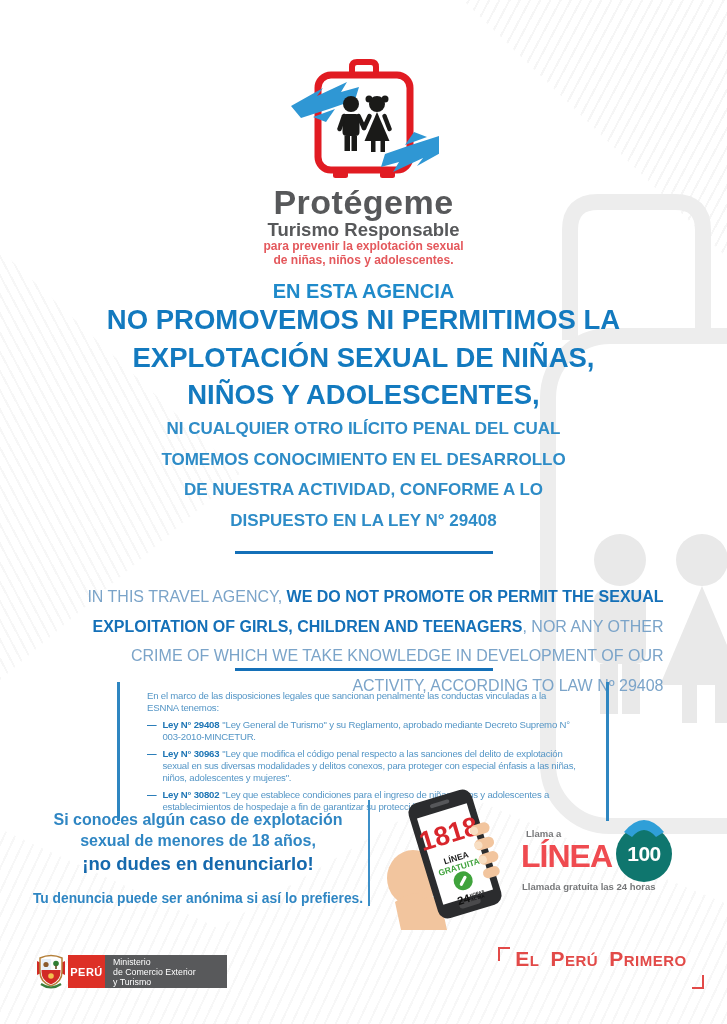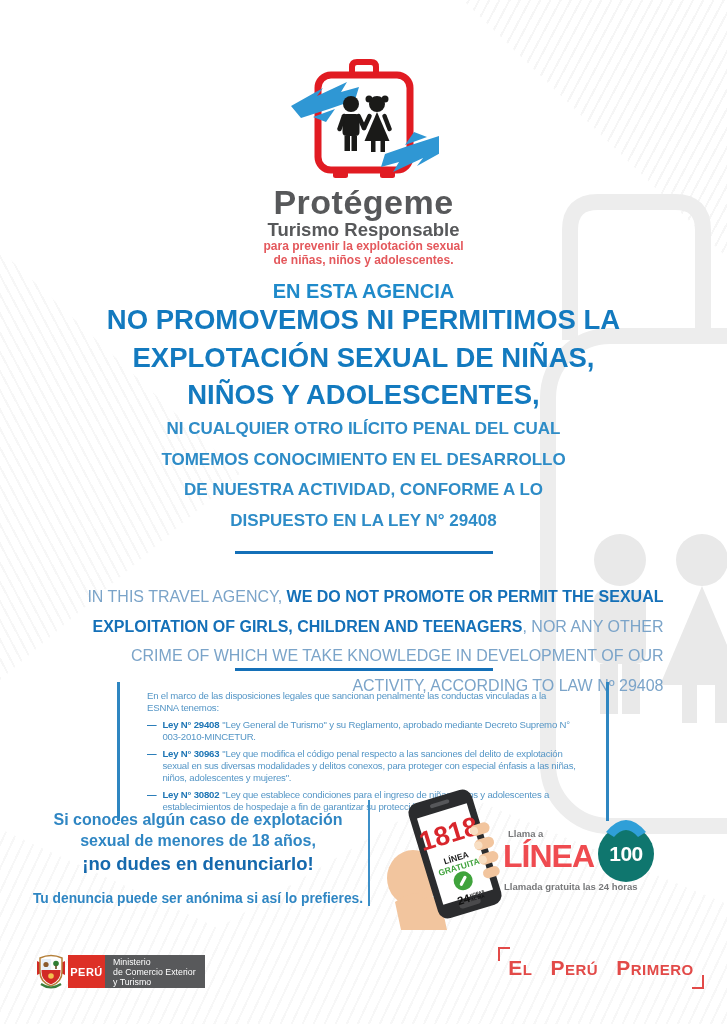--- a/index.html
+++ b/index.html
@@ -43,36 +43,36 @@
   .legal-body b{color:#1c74b4;font-weight:800;margin-right:3px;}
 
   
   .report{left:28px;top:810px;width:340px;text-align:center;color:#2f86c3;}
   .report-l12{font-size:16px;line-height:20.5px;font-weight:600;white-space:pre-line;margin:0;}
   .report-bold{font-size:18.5px;font-weight:800;color:#1569ad;margin:2px 0 0 0;}
   .report-anon{font-size:13.8px;font-weight:600;margin:16px 0 0 0;}
   .vdiv{left:368px;top:800px;width:1.5px;height:106px;background:#3c8fc8;}
 
   
-  .l100{left:501px;top:824px;width:175px;height:72px;}
+  .l100{left:519px;top:824px;width:175px;height:72px;}
   .l100-call{position:absolute;left:7px;top:4px;font-size:9.5px;font-weight:600;color:#77787a;}
   .l100-name{position:absolute;left:2px;top:14px;font-size:32px;font-weight:800;color:#ef4b50;letter-spacing:-1px;}
   .l100-circle{position:absolute;left:97px;top:2px;width:56px;height:56px;border-radius:50%;background:#0f766e;text-align:center;}
   .l100-num{color:#ffffff;font-size:21px;font-weight:800;line-height:56px;letter-spacing:-.5px;}
   .l100-handset{position:absolute;left:50%;top:-10px;transform:translateX(-50%);}
   .l100-cap{position:absolute;left:3px;top:57px;font-size:9.5px;font-weight:600;color:#77787a;}
 
   
   .peru-red{left:68px;top:955px;width:37px;height:33px;background:#dd3026;color:#fff;font-size:11px;font-weight:700;letter-spacing:.5px;display:flex;align-items:center;justify-content:center;}
-  .peru-gray{left:105px;top:955px;width:100px;height:33px;background:#58595b;color:#fff;font-size:8.8px;line-height:10px;display:flex;align-items:center;box-sizing:border-box;padding-left:8px;white-space:pre-line;}
+  .peru-gray{left:105px;top:955px;width:122px;height:33px;background:#58595b;color:#fff;font-size:8.8px;line-height:10px;display:flex;align-items:center;box-sizing:border-box;padding-left:8px;white-space:pre-line;}
   .slogan{left:498px;top:947px;width:206px;height:42px;}
   .slogan .corner{position:absolute;width:10px;height:12px;}
   .slogan .tl{left:0;top:0;border-left:2.5px solid #e24a48;border-top:2.5px solid #e24a48;}
   .slogan .br{right:0;bottom:0;border-right:2.5px solid #e24a48;border-bottom:2.5px solid #e24a48;}
-  .slogan-text{position:absolute;left:0;top:0;width:100%;height:100%;display:flex;align-items:center;justify-content:center;gap:18px;color:#e24a48;font-weight:800;letter-spacing:.5px;}
+  .slogan-text{position:absolute;left:0;top:0;width:100%;height:100%;display:flex;justify-content:center;gap:11px;color:#e24a48;font-weight:800;letter-spacing:.5px;}
   .slogan-text .lead{font-size:21px;}
   .slogan-text .rest{font-size:15px;}
 </style>
 </head>
 <body>
 
 <div class="poster">
 
   <div class="pattern" id="pat-tr"></div>
   <div class="pattern" id="pat-left"></div>

